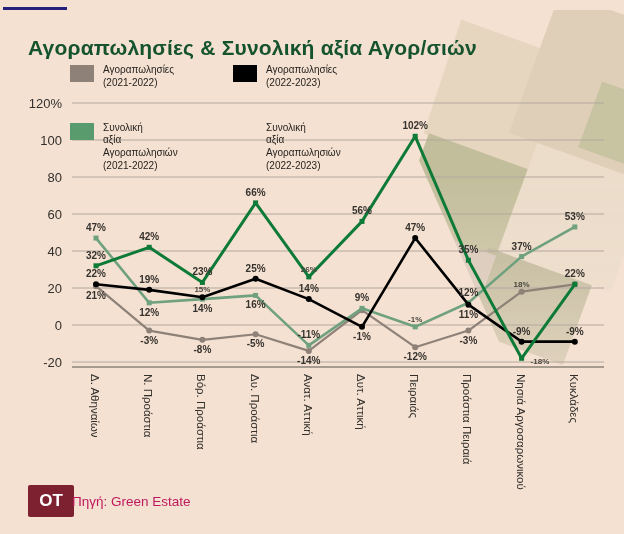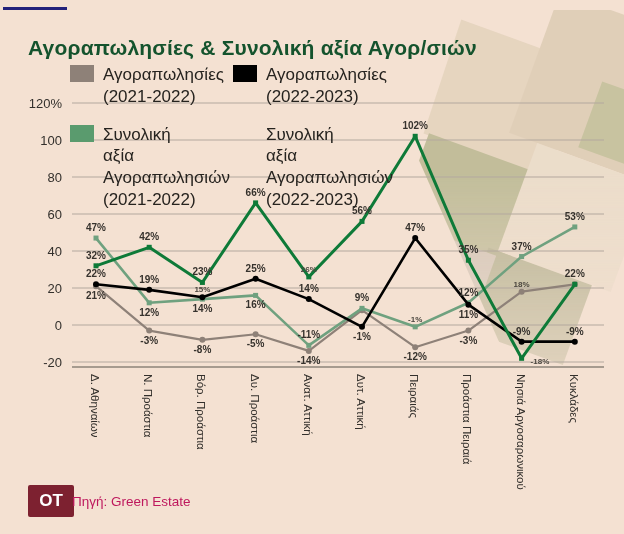--- a/index.html
+++ b/index.html
@@ -21,22 +21,22 @@
   .b2{left:130px;top:-30px;width:140px;height:150px;background:#cabb9c;}
   .b3{left:55px;top:148px;width:120px;height:95px;background:#8a965e;}
   .b4{left:160px;top:120px;width:120px;height:115px;background:#e2d8c2;}
   .b5{left:150px;top:235px;width:110px;height:85px;background:#73814c;}
   .b6{left:-30px;top:240px;width:190px;height:38px;background:#b2aa9c;}
   .b7{left:200px;top:40px;width:90px;height:70px;background:#98a26a;}
 
   svg#chart{position:absolute;left:0;top:0;}
 
   #legend{position:absolute;left:70px;top:64px;display:grid;
-          grid-template-columns:163px 240px;row-gap:16px;
-          font-size:17px;line-height:1.28;color:#26231f;}
+          grid-template-columns:163px 240px;row-gap:32px;
+          font-size:10px;line-height:1.28;color:#26231f;}
   .legend-item{display:flex;align-items:flex-start;}
   .sw{width:24px;height:17px;margin-right:9px;margin-top:1px;flex:none;}
   .sw.nosw{visibility:hidden;}
 
   .ot-logo{position:absolute;left:28px;top:485px;width:46px;height:32px;background:#7d2130;
            color:#ffffff;font-weight:bold;font-size:17px;display:flex;align-items:center;
            justify-content:center;border-radius:2px;}
   .source{position:absolute;left:72px;top:494px;font-size:13.5px;color:#be185d;text-align:center;}
 </style>
 </head>

